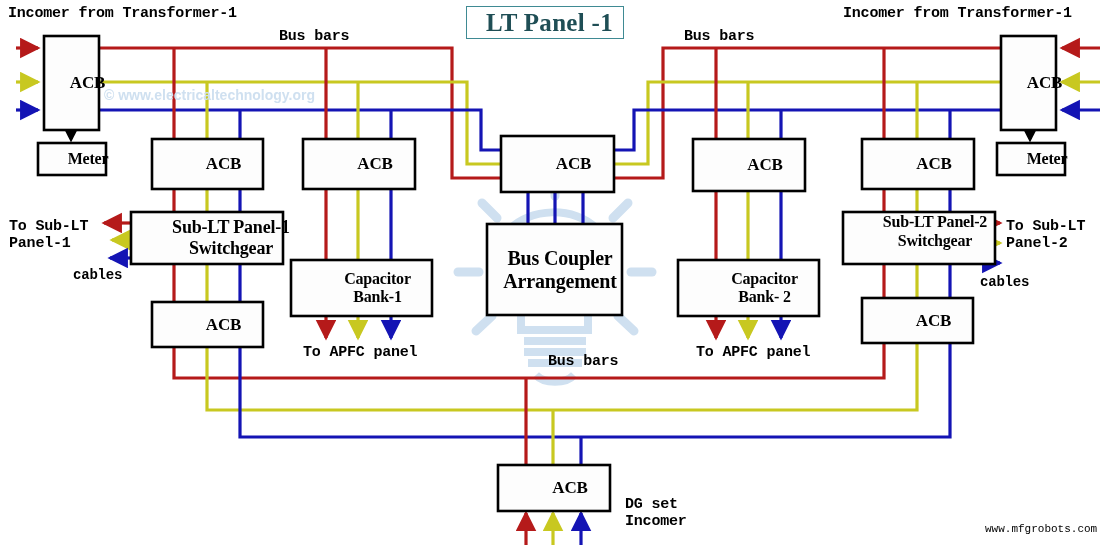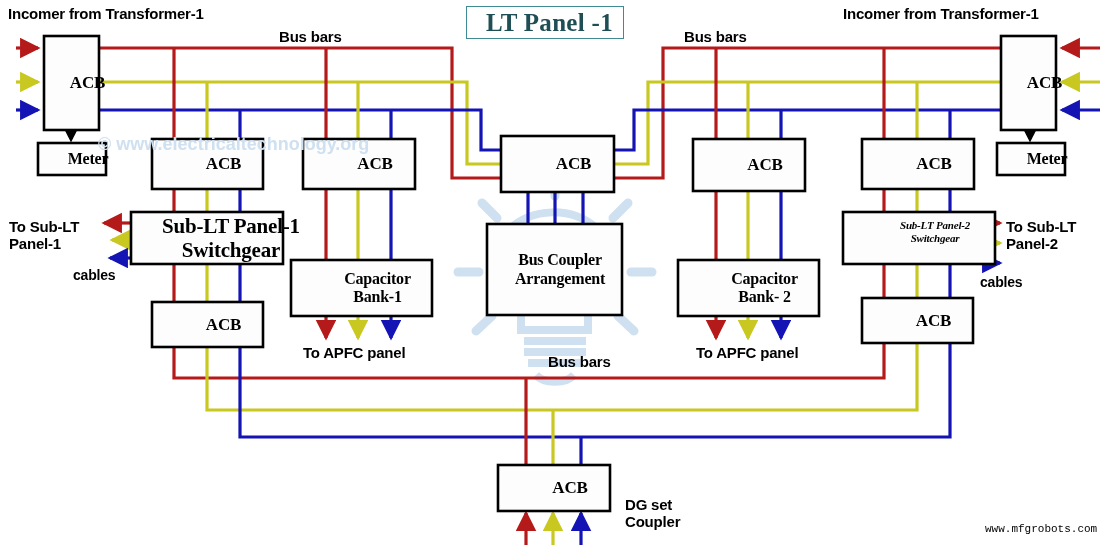--- a/index.html
+++ b/index.html
@@ -6,21 +6,21 @@
   html,body{margin:0;padding:0;background:#ffffff;}
   body{
     width:1115px;height:545px;position:relative;overflow:hidden;
     font-family:"Liberation Serif", serif;
     color:#000;
   }
   #stage{position:absolute;left:0;top:0;width:1115px;height:545px;}
   svg.layer{position:absolute;left:0;top:0;width:1115px;height:545px;}
   .lbl{
     position:absolute;
-    font-family:Liberation Sans, sans-serif;
+    font-family:Liberation Mono, monospace;
     font-weight:bold;
     color:#000;
     white-space:pre;
     line-height:1.12;
     letter-spacing:-0.2px;
   }
   .boxlbl{
     position:absolute;
     display:flex;align-items:center;justify-content:center;
     text-align:center;
@@ -227,53 +227,53 @@
   <div id="box-text-layer">
       <div class="boxlbl" style="left: 44px; top: 36px; width: 55px; height: 94px; font-size: 17px; white-space: pre;">ACB</div>
       <div class="boxlbl" style="left: 38px; top: 143px; width: 68px; height: 32px; font-size: 16px; white-space: pre;">Meter</div>
       <div class="boxlbl" style="left: 1001px; top: 36px; width: 55px; height: 94px; font-size: 17px; white-space: pre;">ACB</div>
       <div class="boxlbl" style="left: 997px; top: 143px; width: 68px; height: 32px; font-size: 16px; white-space: pre;">Meter</div>
       <div class="boxlbl" style="left: 152px; top: 139px; width: 111px; height: 50px; font-size: 17px; white-space: pre;">ACB</div>
       <div class="boxlbl" style="left: 303px; top: 139px; width: 112px; height: 50px; font-size: 17px; white-space: pre;">ACB</div>
       <div class="boxlbl" style="left: 501px; top: 136px; width: 113px; height: 56px; font-size: 17px; white-space: pre;">ACB</div>
       <div class="boxlbl" style="left: 693px; top: 139px; width: 112px; height: 52px; font-size: 17px; white-space: pre;">ACB</div>
       <div class="boxlbl" style="left: 862px; top: 139px; width: 112px; height: 50px; font-size: 17px; white-space: pre;">ACB</div>
-      <div class="boxlbl" style="left: 131px; top: 212px; width: 168px; height: 52px; font-size: 21px; white-space: pre;">Sub-LT Panel-1
+      <div class="boxlbl" style="left: 131px; top: 212px; width: 168px; height: 52px; font-size: 18px; white-space: pre;">Sub-LT Panel-1
 Switchgear</div>
-      <div class="boxlbl" style="left: 843px; top: 212px; width: 152px; height: 39px; font-size: 11px; white-space: pre; font-style: italic;">Sub-LT Panel-2
+      <div class="boxlbl" style="left: 843px; top: 212px; width: 152px; height: 39px; font-size: 16px; white-space: pre;">Sub-LT Panel-2
 Switchgear</div>
       <div class="boxlbl" style="left: 152px; top: 302px; width: 111px; height: 45px; font-size: 17px; white-space: pre;">ACB</div>
       <div class="boxlbl" style="left: 862px; top: 298px; width: 111px; height: 45px; font-size: 17px; white-space: pre;">ACB</div>
       <div class="boxlbl" style="left: 291px; top: 260px; width: 141px; height: 56px; font-size: 16px; white-space: pre;">Capacitor
 Bank-1</div>
       <div class="boxlbl" style="left: 678px; top: 260px; width: 141px; height: 56px; font-size: 16px; white-space: pre;">Capacitor
 Bank- 2</div>
-      <div class="boxlbl" style="left: 487px; top: 224px; width: 114px; height: 91px; font-size: 16px; white-space: pre; border-radius: 22px;">Bus Coupler
+      <div class="boxlbl" style="left: 487px; top: 224px; width: 114px; height: 91px; font-size: 20px; white-space: pre; border-radius: 22px;">Bus Coupler
 Arrangement</div>
       <div class="boxlbl" style="left: 498px; top: 465px; width: 112px; height: 46px; font-size: 17px; white-space: pre;">ACB</div>
     </div>
 
   <div id="label-layer">
       <div class="lbl" style="left: 8px; top: 6px; font-size: 15px;">Incomer from Transformer-1</div>
       <div class="lbl" style="left: 843px; top: 6px; font-size: 15px;">Incomer from Transformer-1</div>
       <div class="lbl" style="left: 279px; top: 29px; font-size: 15px;">Bus bars</div>
       <div class="lbl" style="left: 684px; top: 29px; font-size: 15px;">Bus bars</div>
       <div class="lbl" style="left: 548px; top: 354px; font-size: 15px;">Bus bars</div>
       <div class="lbl" style="left: 9px; top: 219px; font-size: 15px;">To Sub-LT
 Panel-1</div>
       <div class="lbl" style="left: 73px; top: 268px; font-size: 14px;">cables</div>
       <div class="lbl" style="left: 1006px; top: 219px; font-size: 15px;">To Sub-LT
 Panel-2</div>
       <div class="lbl" style="left: 980px; top: 275px; font-size: 14px;">cables</div>
       <div class="lbl" style="left: 303px; top: 345px; font-size: 15px;">To APFC panel</div>
       <div class="lbl" style="left: 696px; top: 345px; font-size: 15px;">To APFC panel</div>
       <div class="lbl" style="left: 625px; top: 497px; font-size: 15px;">DG set
-Coupler</div>
+Incomer</div>
     </div>
 
   <div class="titlebox" id="title-box" style="left: 466px; top: 6px; width: 158px; height: 33px; font-size: 25px; color: rgb(31, 78, 85); border: 1.6px solid rgb(63, 138, 147);">
     <span>LT Panel -1</span>
   </div>
 
-  <div class="wm" id="wm-site" style="left: 98px; top: 87px; font-size: 18px; color: rgb(207, 224, 240); margin-top: 47px;">© www.electricaltechnology.org</div>
+  <div class="wm" id="wm-site" style="left: 104px; top: 87px; font-size: 14px; color: rgb(207, 224, 240);">© www.electricaltechnology.org</div>
   <div class="foot" id="wm-foot" style="left: 985px; top: 523px; font-size: 11px;">www.mfgrobots.com</div>
 
 </div>
 
 </body></html>

